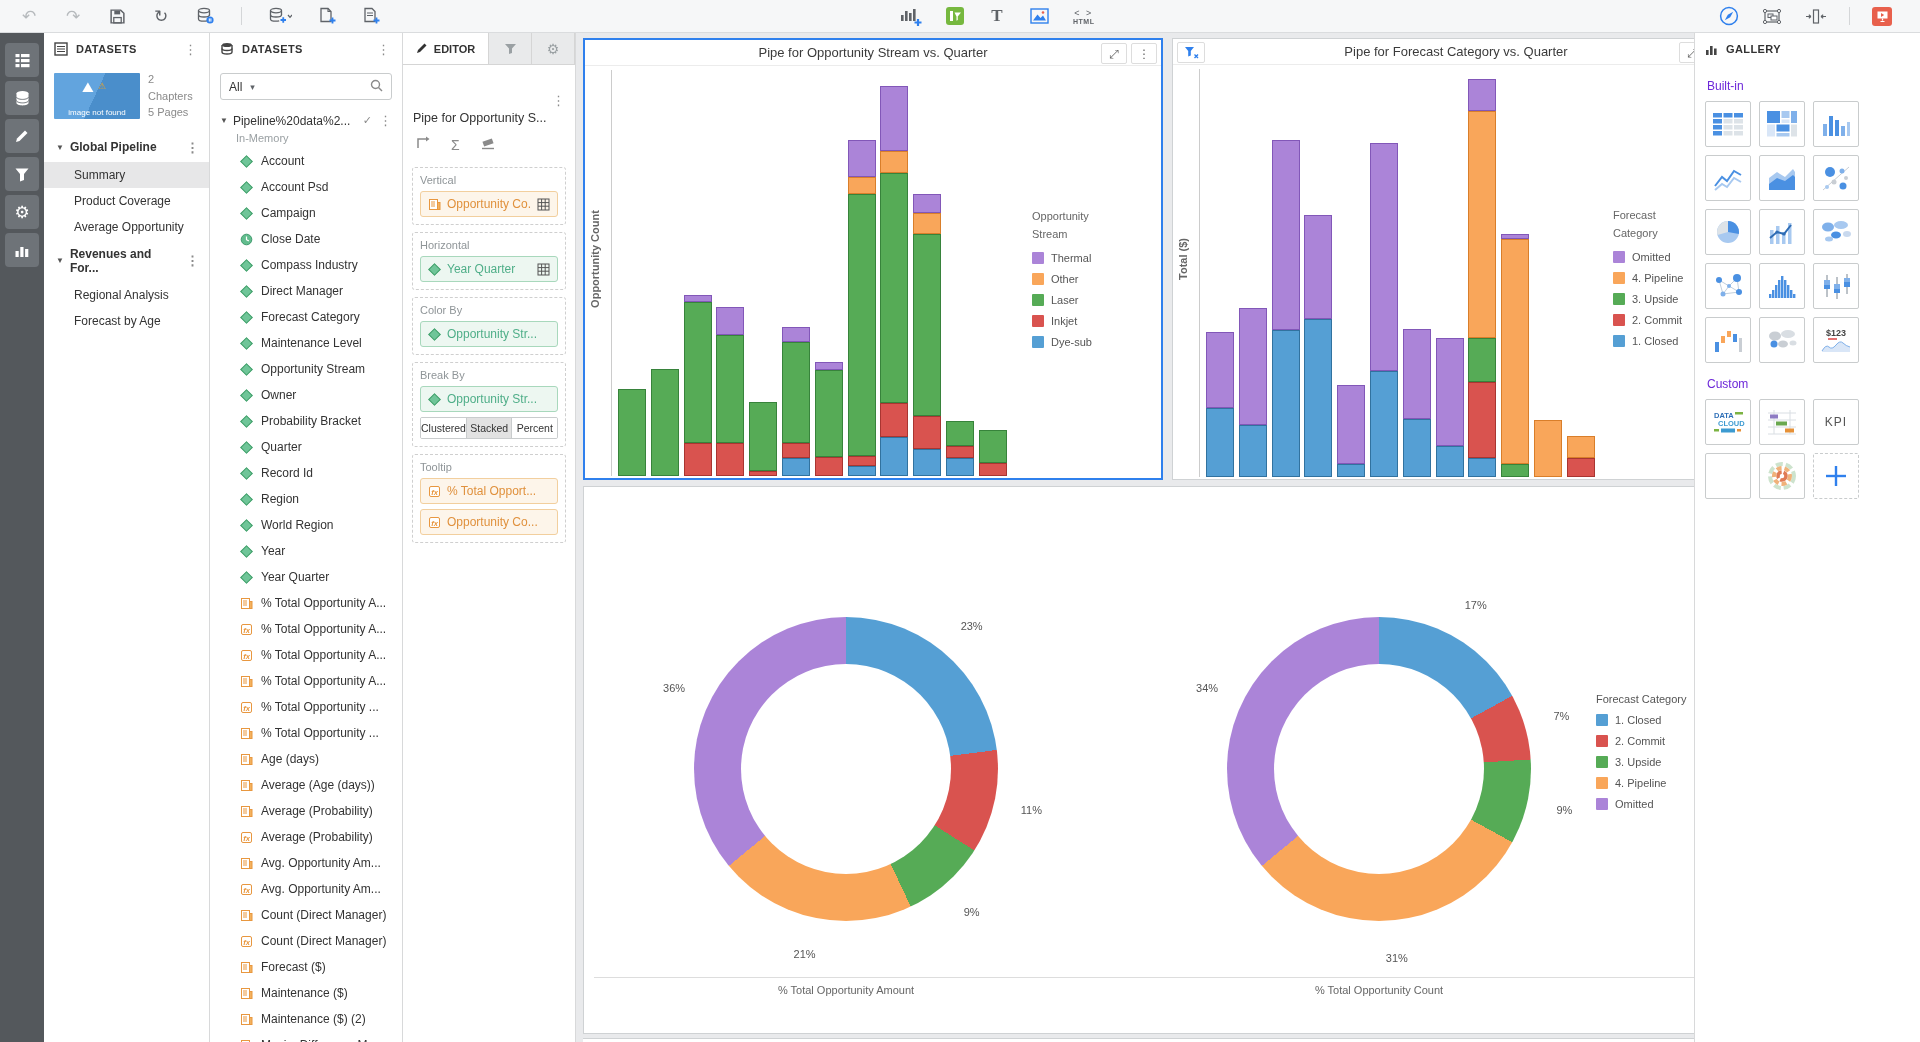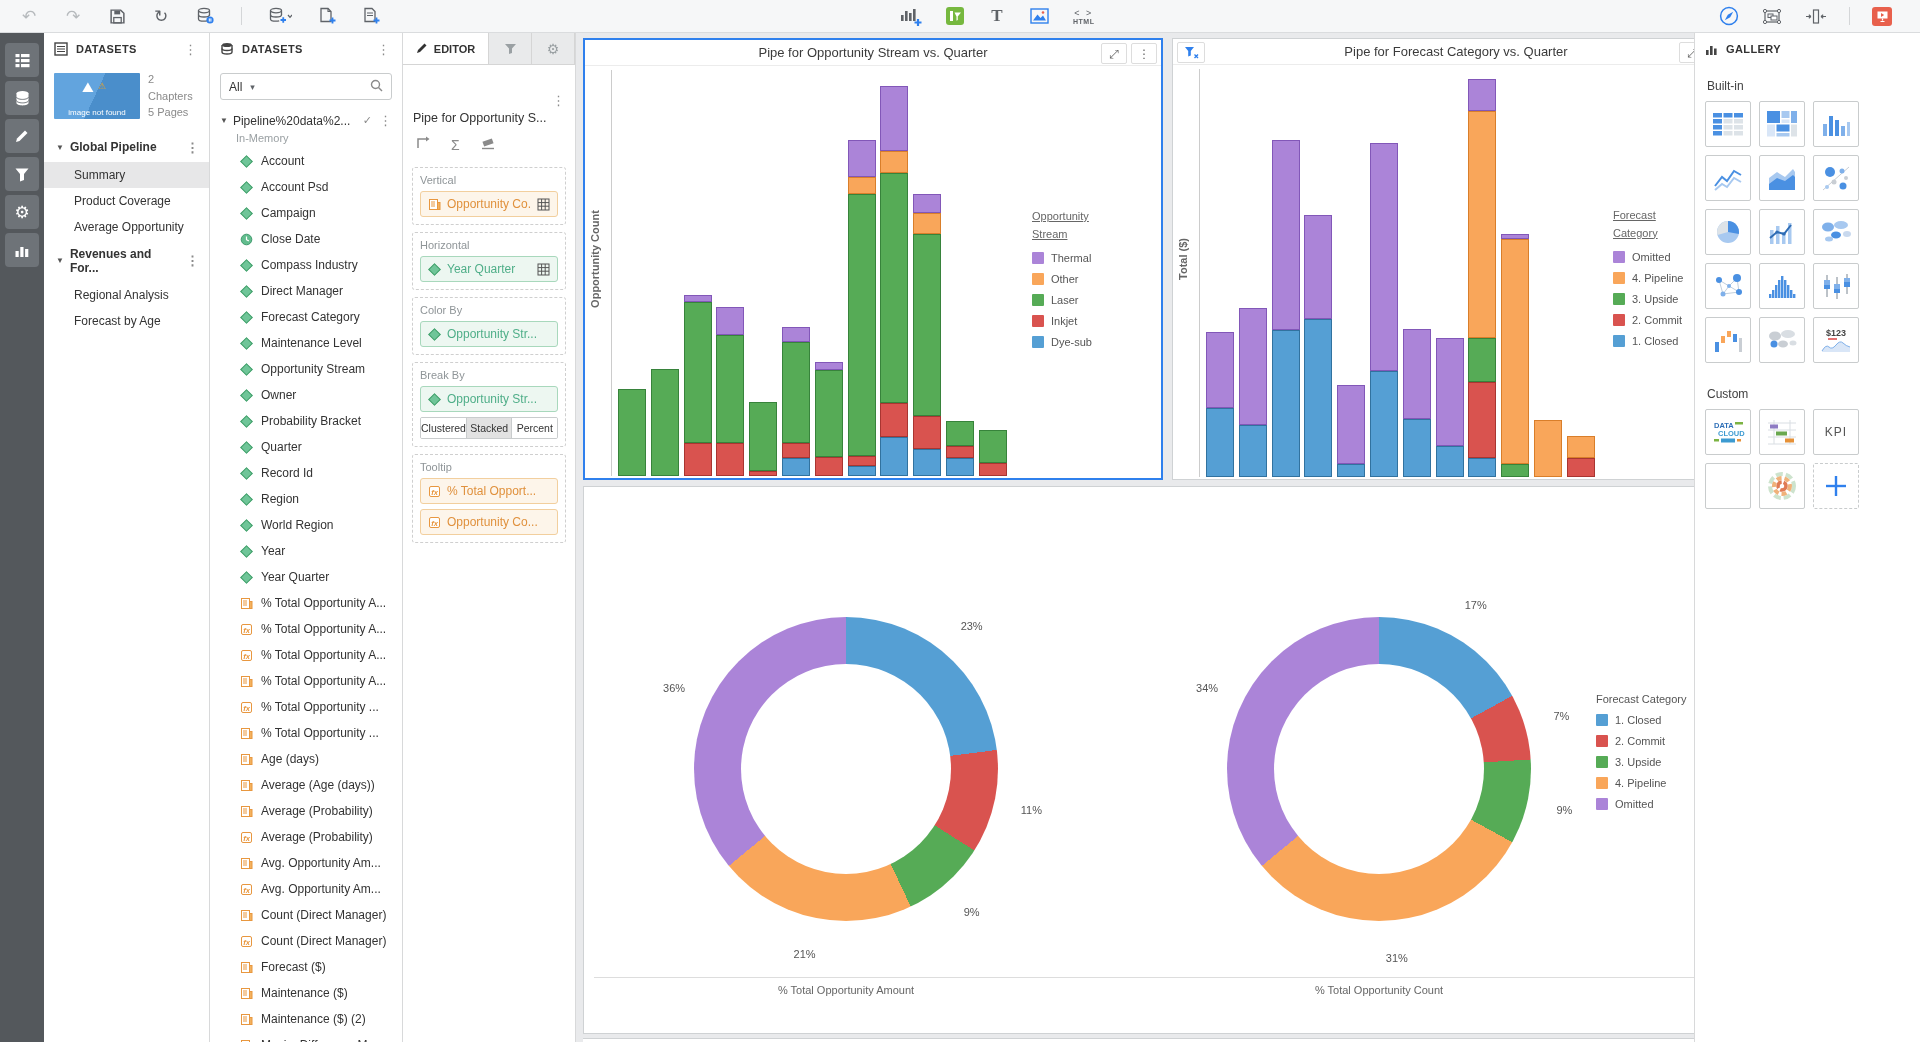--- a/index.html
+++ b/index.html
@@ -109,38 +109,38 @@
   .filter-chip { position:absolute; top:3px; left:4px; width:28px; height:21px; border:1px solid #ddd;
     border-radius:2px; background:#fff; display:flex; align-items:center; justify-content:center; cursor:pointer; }
   .ylab { position:absolute; left:4px; top:50%; transform:translateY(-50%) rotate(180deg);
     writing-mode:vertical-rl; font-size:11px; font-weight:bold; color:#666; }
   .plot { position:absolute; left:26px; top:30px; bottom:2px; width:410px; border-left:1px solid #ccc; }
   .bar { position:absolute; bottom:0; width:28px; display:flex; flex-direction:column-reverse; }
   .bar .seg2 { width:100%; border:1px solid; }
   .legend { position:absolute; width:132px; font-size:11px; color:#555; }
   #viz1 .legend { left:447px; top:168px; }
   #viz2 .legend { left:440px; top:168px; }
-  .legend .lt { color:#666; line-height:1.6; margin-bottom:6px;text-decoration:underline; }
+  .legend .lt { color:#666; line-height:1.6; margin-bottom:6px; }
   .litem { display:flex; align-items:center; gap:7px; margin:9px 0; }
   .sw { width:12px; height:12px; border-radius:1px; flex:none; }
 
   .dp-head { height:24px; border-bottom:1px solid #ececec; }
   .dp-title { line-height:24px; text-align:center; font-size:13px; color:#3b3b3b; }
   .donut { position:absolute; width:304px; height:304px; border-radius:50%; }
   #donut0 { left:110px; top:130px; } #donut1 { left:643px; top:130px; }
   .donut::after { content:""; position:absolute; inset:47px; background:#fff; border-radius:50%; }
   .dlabel { position:absolute; font-size:11px; color:#555; transform:translate(-50%,-50%); }
   .dbase { position:absolute; left:10px; right:10px; top:490px; border-top:1px solid #ddd; }
   .dcaption { position:absolute; top:497px; width:400px; text-align:center; font-size:11px; color:#666; }
   #cap0 { left:62px; } #cap1 { left:595px; }
   .dlegend { position:absolute; left:1012px; top:206px; font-size:11px; color:#555; }
   .dlegend .lt { margin-bottom:4px; }
 
   
-  .g-sec-label { margin:14px 0 8px 12px; font-size:12px; color:#404040; }
+  .g-sec-label { margin:14px 0 8px 12px; font-size:12px; color:#6d28d9; }
   .g-grid { display:grid; grid-template-columns:repeat(3,46px); gap:8px; padding:0 10px; }
   .g-cell { width:46px; height:46px; border:1px solid #c9cccd; background:#fff; display:flex;
     align-items:center; justify-content:center; cursor:pointer; border-radius:2px; }
   .g-cell.add { border-style:dashed; }
 </style>
 </head>
 <body>
 
 <div class="toolbar">
   <div class="tb-group" id="tbLeft">
@@ -1223,21 +1223,21 @@
       </div>
       <div class="g-cell">
         <svg width="32" height="28" viewBox="0 0 32 28">
           <text x="16" y="10" text-anchor="middle" font-size="9" font-weight="bold" fill="#444">$123</text>
           <line x1="8" y1="13" x2="17" y2="13" stroke="#e57373" stroke-width="2"></line>
           <path d="M2 25 Q6 18 9 21 T16 19 T23 17 T30 21 V26 H2 Z" fill="#d9e6f7"></path>
           <path d="M2 25 Q6 18 9 21 T16 19 T23 17 T30 21" stroke="#7fb0ea" fill="none"></path>
         </svg>
       </div>
     </div>
-  <div class="g-sec-label" style="margin-top:24px;">Custom</div>
+  <div class="g-sec-label" style="margin-top:14px;">Custom</div>
   <div class="g-grid" id="customGrid">
       <div class="g-cell">
         <svg width="34" height="30" viewBox="0 0 34 30">
           <text x="3" y="11" font-size="7.5" font-weight="bold" fill="#2e6fb7">DATA</text>
           <rect x="24" y="5" width="8" height="2.5" fill="#7cb342"></rect>
           <text x="7" y="19" font-size="7.5" font-weight="bold" fill="#3d9bd1">CLOUD</text>
           <rect x="3" y="22" width="5" height="2.5" fill="#7cb342"></rect>
           <rect x="10" y="21.5" width="14" height="4" fill="#3d9bd1"></rect>
           <rect x="26" y="22" width="4" height="2.5" fill="#e69138"></rect>
         </svg>

